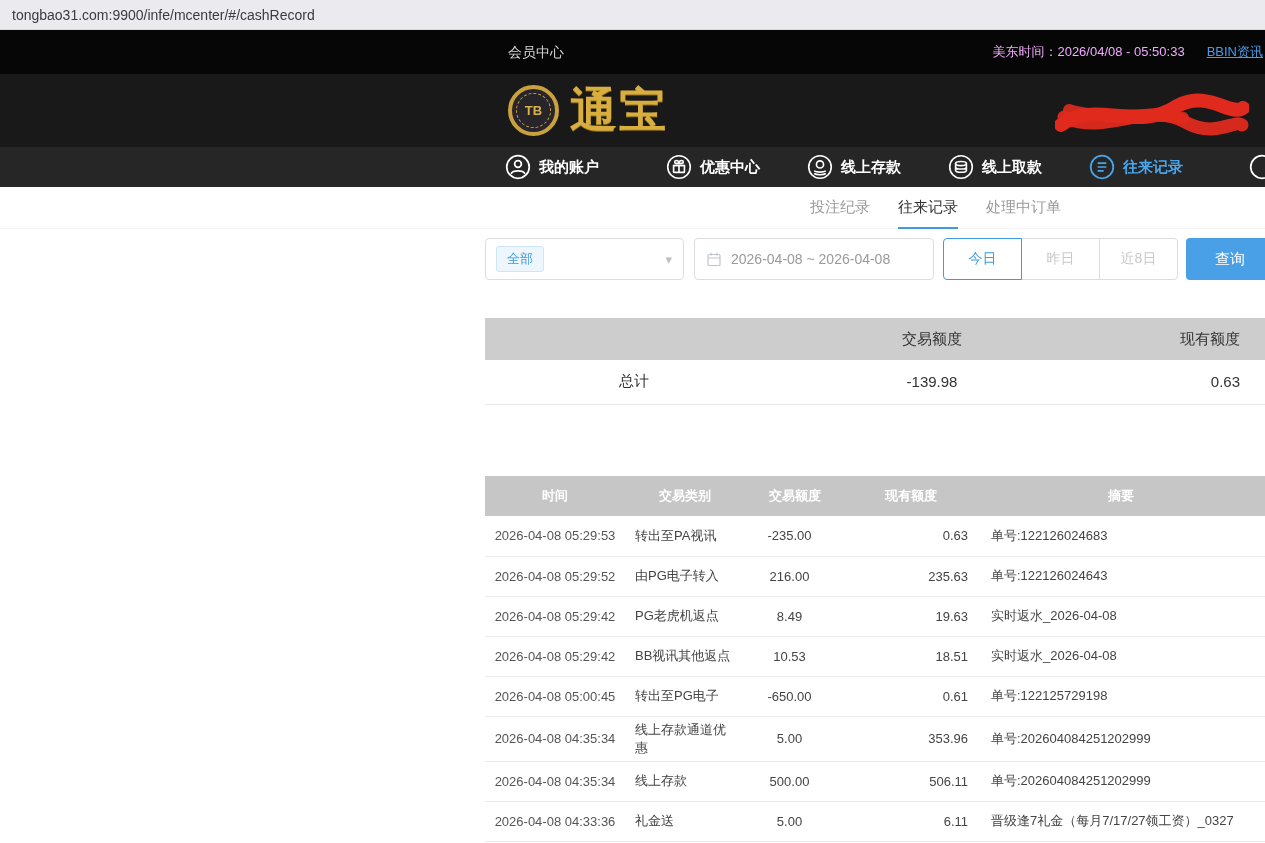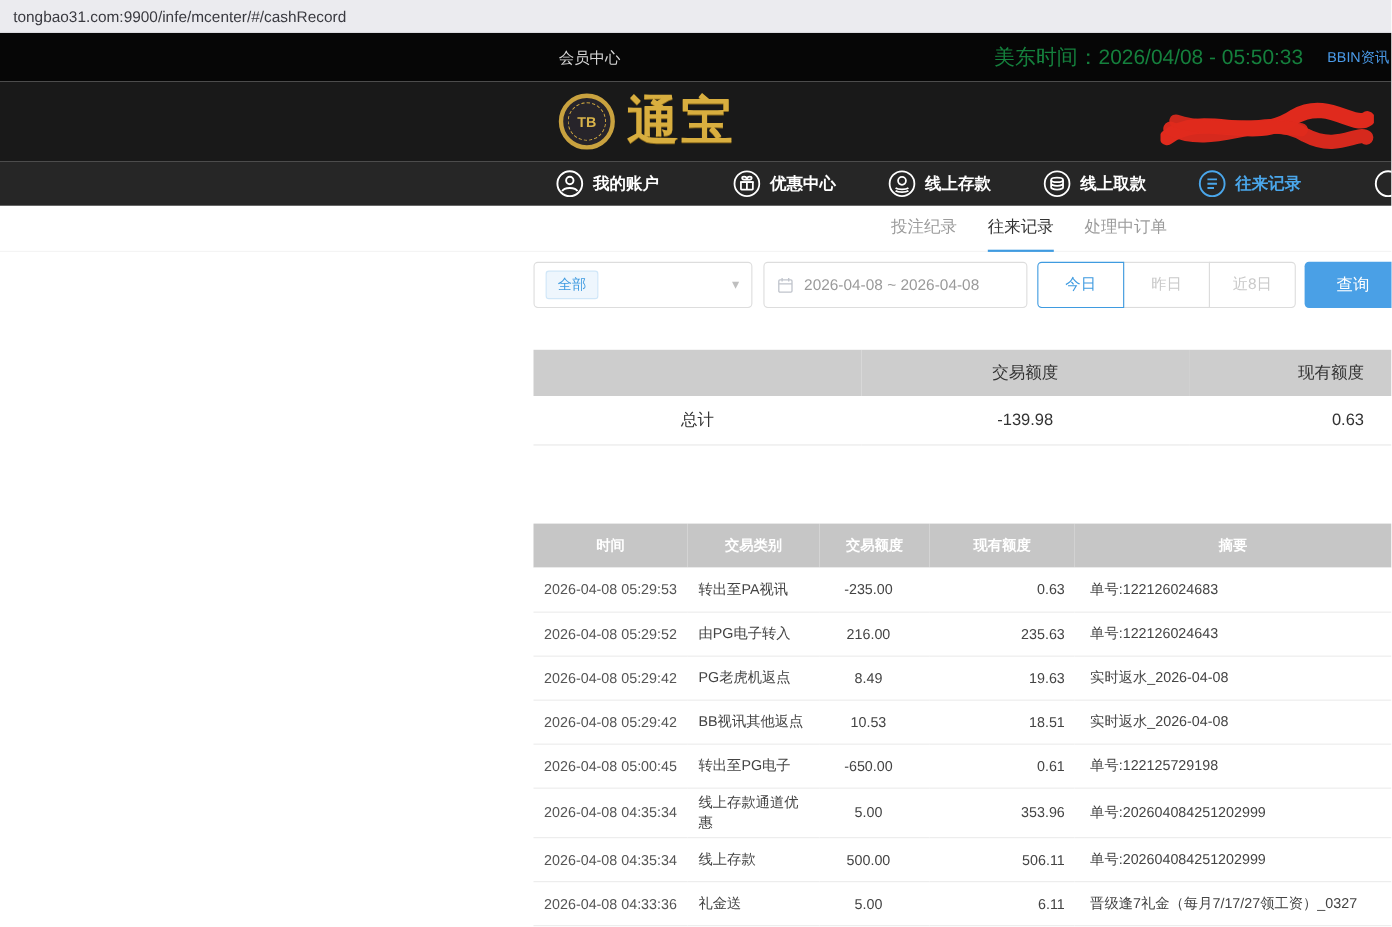--- a/index.html
+++ b/index.html
@@ -7,22 +7,22 @@
   .page { position:relative; width:1265px; height:843px; background:#fff; overflow:hidden; }
 
   
   .urlbar { height:30px; background:#ebebef; border-bottom:1px solid #d9d9de;
             display:flex; align-items:center; padding-left:12px; font-size:14px; color:#3a3a40; }
 
   
   .topbar { height:44px; background:#060606; position:relative; }
   .topbar .member { position:absolute; left:508px; top:0; line-height:44px; font-size:14px; color:#d6d6d6; cursor:pointer; }
   .topbar .right { position:absolute; right:2px; top:0; height:44px; display:flex; align-items:center; gap:22px; }
-  .topbar .time { font-size:19px; color:#15803d; white-space:nowrap; }
-  .topbar .bbin { font-size:13px; color:#4a9ae8; white-space:nowrap; cursor:pointer; }
+  .topbar .time { font-size:13px; color:#f0abfc; white-space:nowrap; }
+  .topbar .bbin { font-size:13px; color:#4a9ae8; text-decoration:underline; white-space:nowrap; cursor:pointer; }
 
   
   .logobar { height:73px; background:#191919; position:relative; }
   .chip { position:absolute; left:508px; top:11px; width:51px; height:51px; border-radius:50%;
           background:#27242a; border:4px solid #c9a23f; display:flex; align-items:center; justify-content:center; }
   .chip .inner { width:35px; height:35px; border-radius:50%; border:1px dashed #c9a23f;
                  display:flex; align-items:center; justify-content:center;
                  color:#d8b24a; font-size:13px; font-weight:bold; }
   .logotext { position:absolute; left:570px; top:76px; font-family:"Liberation Serif","DejaVu Serif",serif;
               font-weight:bold; font-size:47px; line-height:73px; top:0; color:#d8ae3f;

